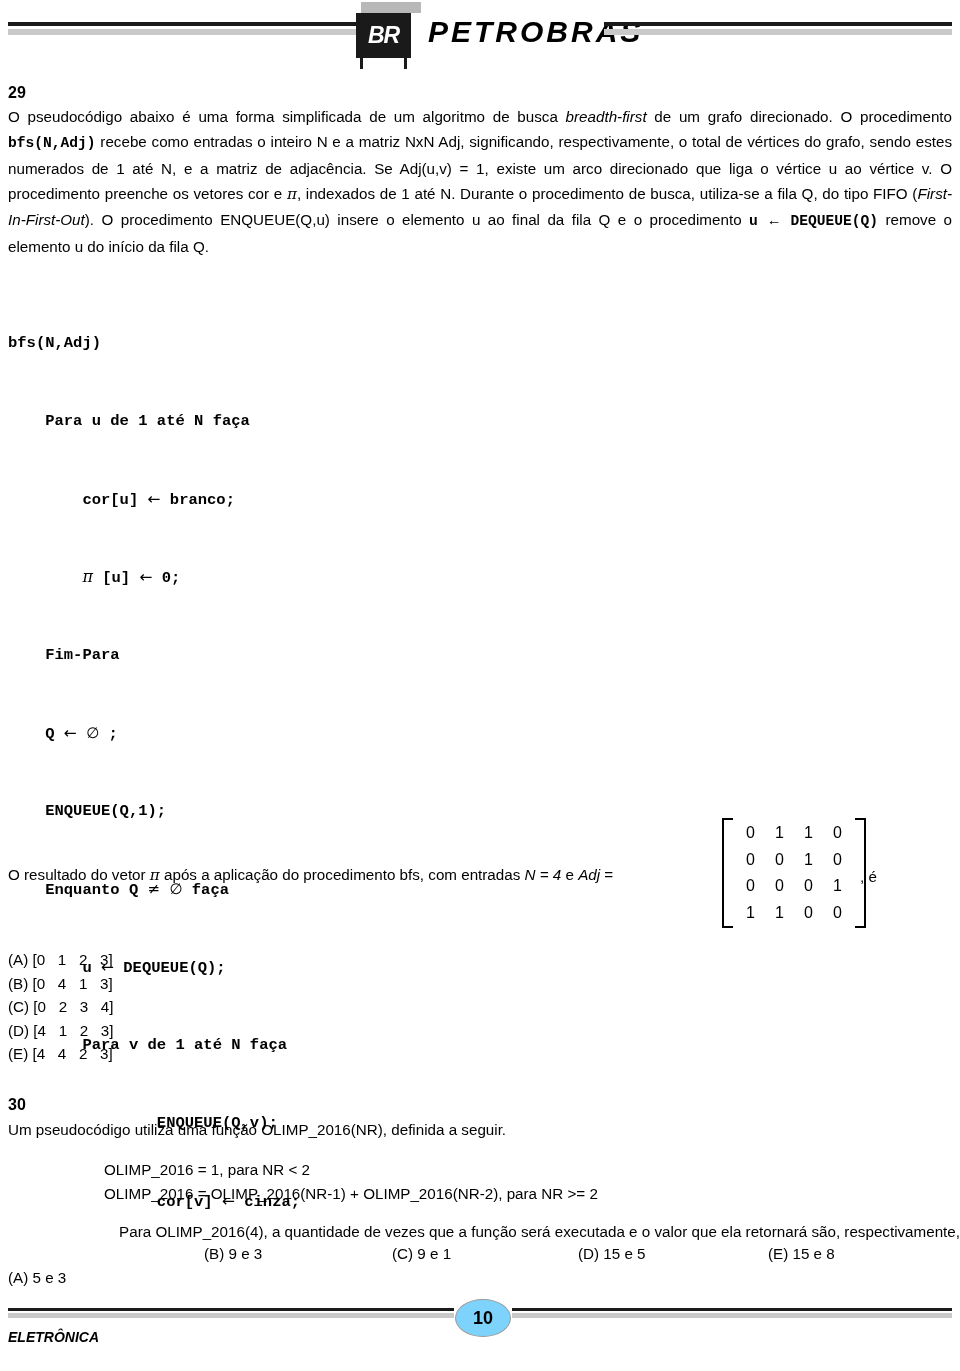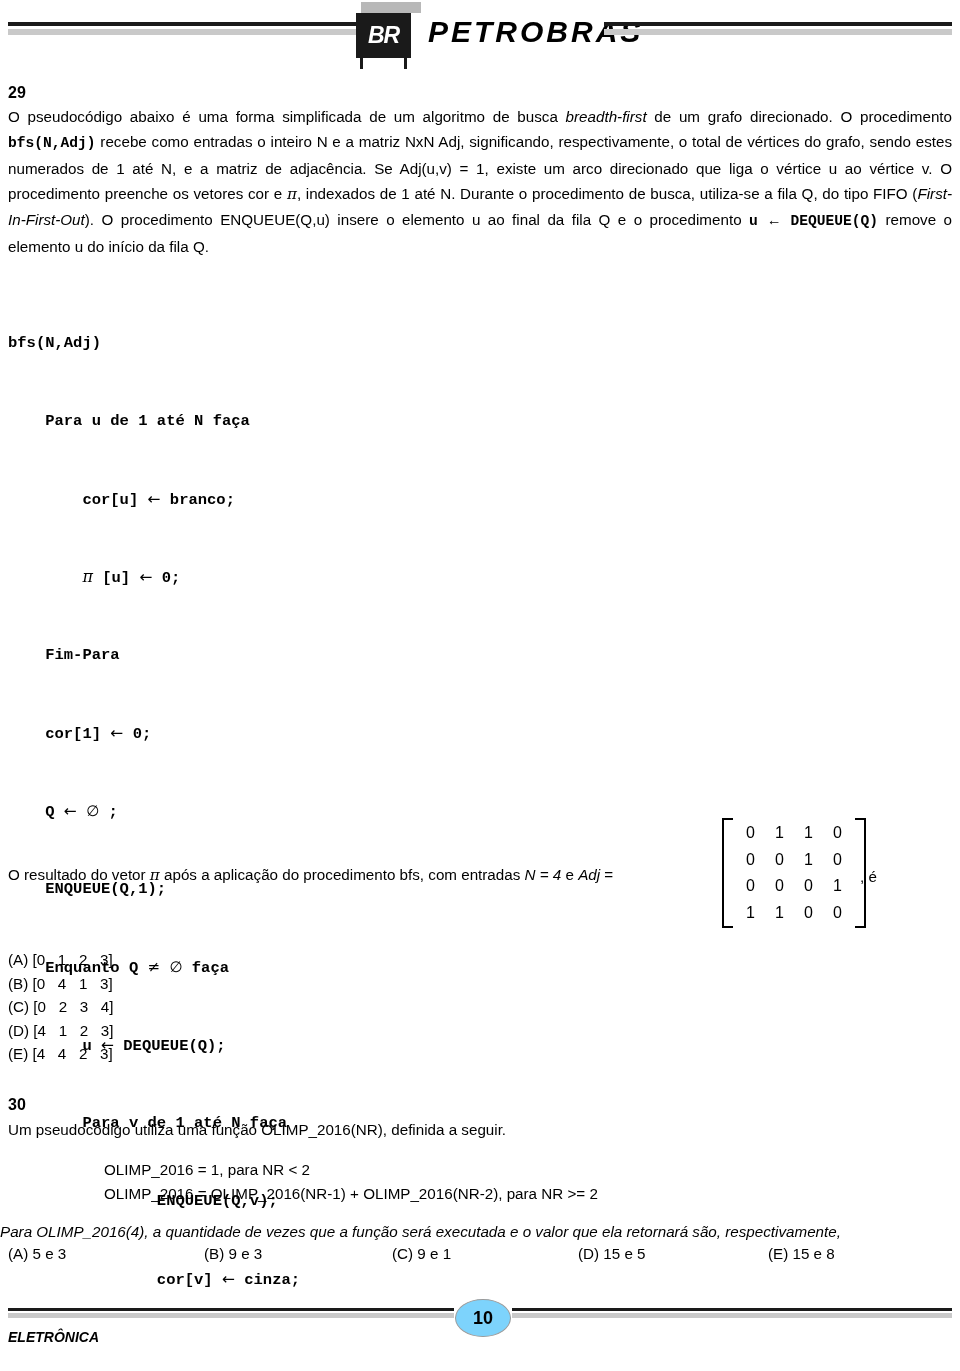--- a/index.html
+++ b/index.html
@@ -248,21 +248,20 @@
   <span>o procedimento de busca, utiliza-se a fila Q, do tipo FIFO (<i>First-In-First-Out</i>). O procedimento ENQUEUE(Q,u)</span>
   <span>insere o elemento u ao final da fila Q e o procedimento <span class="mono">u ← DEQUEUE(Q)</span> remove o elemento u do início da fila Q.</span>
 </div>
 
 <div class="code-block">
   <div class="code-line">bfs(N,Adj)</div>
   <div class="code-line">    Para u de 1 até N faça</div>
   <div class="code-line">        cor[u] <span class="arr">←</span> branco;</div>
   <div class="code-line">        <span class="pi">π</span> [u] <span class="arr">←</span> 0;</div>
   <div class="code-line">    Fim-Para</div>
-  <div class="code-line">    cor[1] <span class="arr">←</span> 0;</div>
   <div class="code-line">    Q <span class="arr">←</span> <span class="es">∅</span> ;</div>
   <div class="code-line">    ENQUEUE(Q,1);</div>
   <div class="code-line">    Enquanto Q <span class="es">≠</span> <span class="es">∅</span> faça</div>
   <div class="code-line">        u <span class="arr">←</span> DEQUEUE(Q);</div>
   <div class="code-line">        Para v de 1 até N faça</div>
   <div class="code-line">                ENQUEUE(Q,v);</div>
   <div class="code-line">                cor[v] <span class="arr">←</span> cinza;</div>
   
   
   
@@ -307,23 +306,23 @@
   <div class="opt-row">(E) [4   4   2   3]</div>
 </div>
 
 <div class="qnum" style="left:8px; top:1096px;">30</div>
 
 <div class="para" style="left:8px; top:1117px; width:944px; text-align:left;">Um pseudocódigo utiliza uma função OLIMP_2016(NR), definida a seguir.</div>
 
 <div class="def-block" style="top:1158px;">OLIMP_2016 = 1, para NR &lt; 2</div>
 <div class="def-block" style="top:1182px;">OLIMP_2016 = OLIMP_2016(NR-1) + OLIMP_2016(NR-2), para NR &gt;= 2</div>
 
-<div class="para" style="left:0; top:1219px; width:944px; text-align:left;font-style:italic;">Para OLIMP_2016(4), a quantidade de vezes que a função será executada e o valor que ela retornará são, respectivamente,</div>
-
-<div class="opt-inline" style="left:8px;">(A) 5 e 3</div>
+<div class="para" style="left:16px; top:1219px; width:944px; text-align:right;">Para OLIMP_2016(4), a quantidade de vezes que a função será executada e o valor que ela retornará são, respectivamente,</div>
+
+<div class="opt-inline" style="left:8px;margin-top:24px;">(A) 5 e 3</div>
 <div class="opt-inline" style="left:204px;">(B) 9 e 3</div>
 <div class="opt-inline" style="left:392px;">(C) 9 e 1</div>
 <div class="opt-inline" style="left:578px;text-align:right;">(D) 15 e 5</div>
 <div class="opt-inline" style="left:768px;">(E) 15 e 8</div>
 
 <div class="page-footer">
   <div class="ftr-rule-group left">
     <div class="ftr-dark"></div>
     <div class="ftr-light"></div>
   </div>

